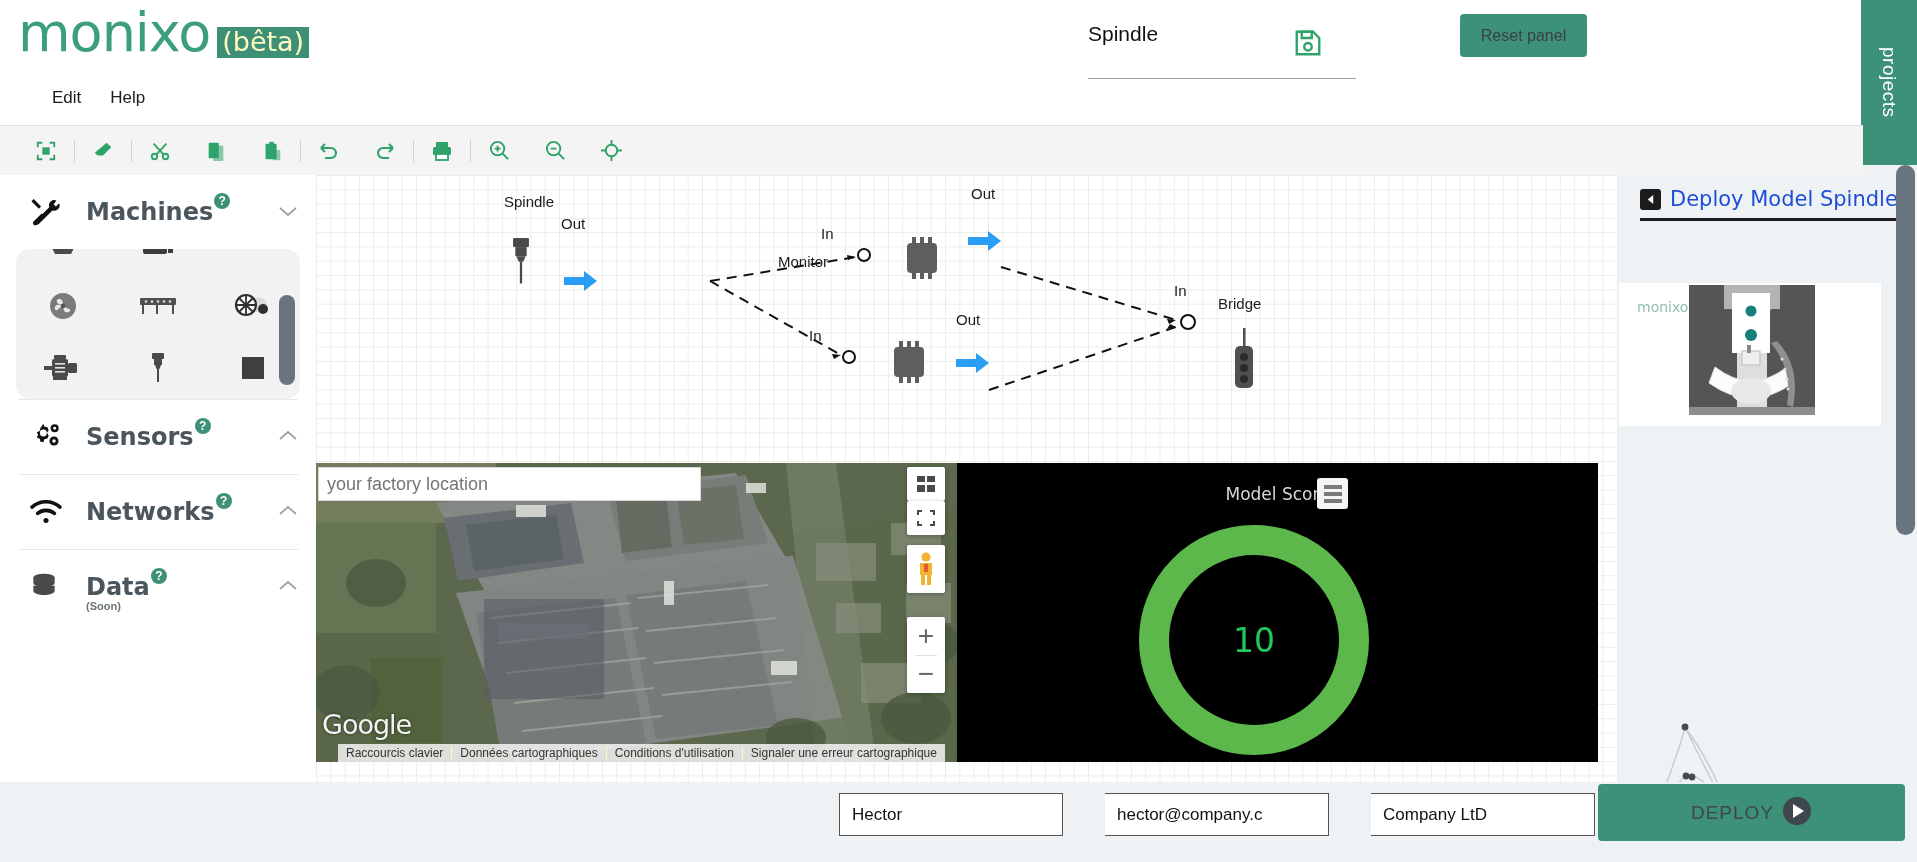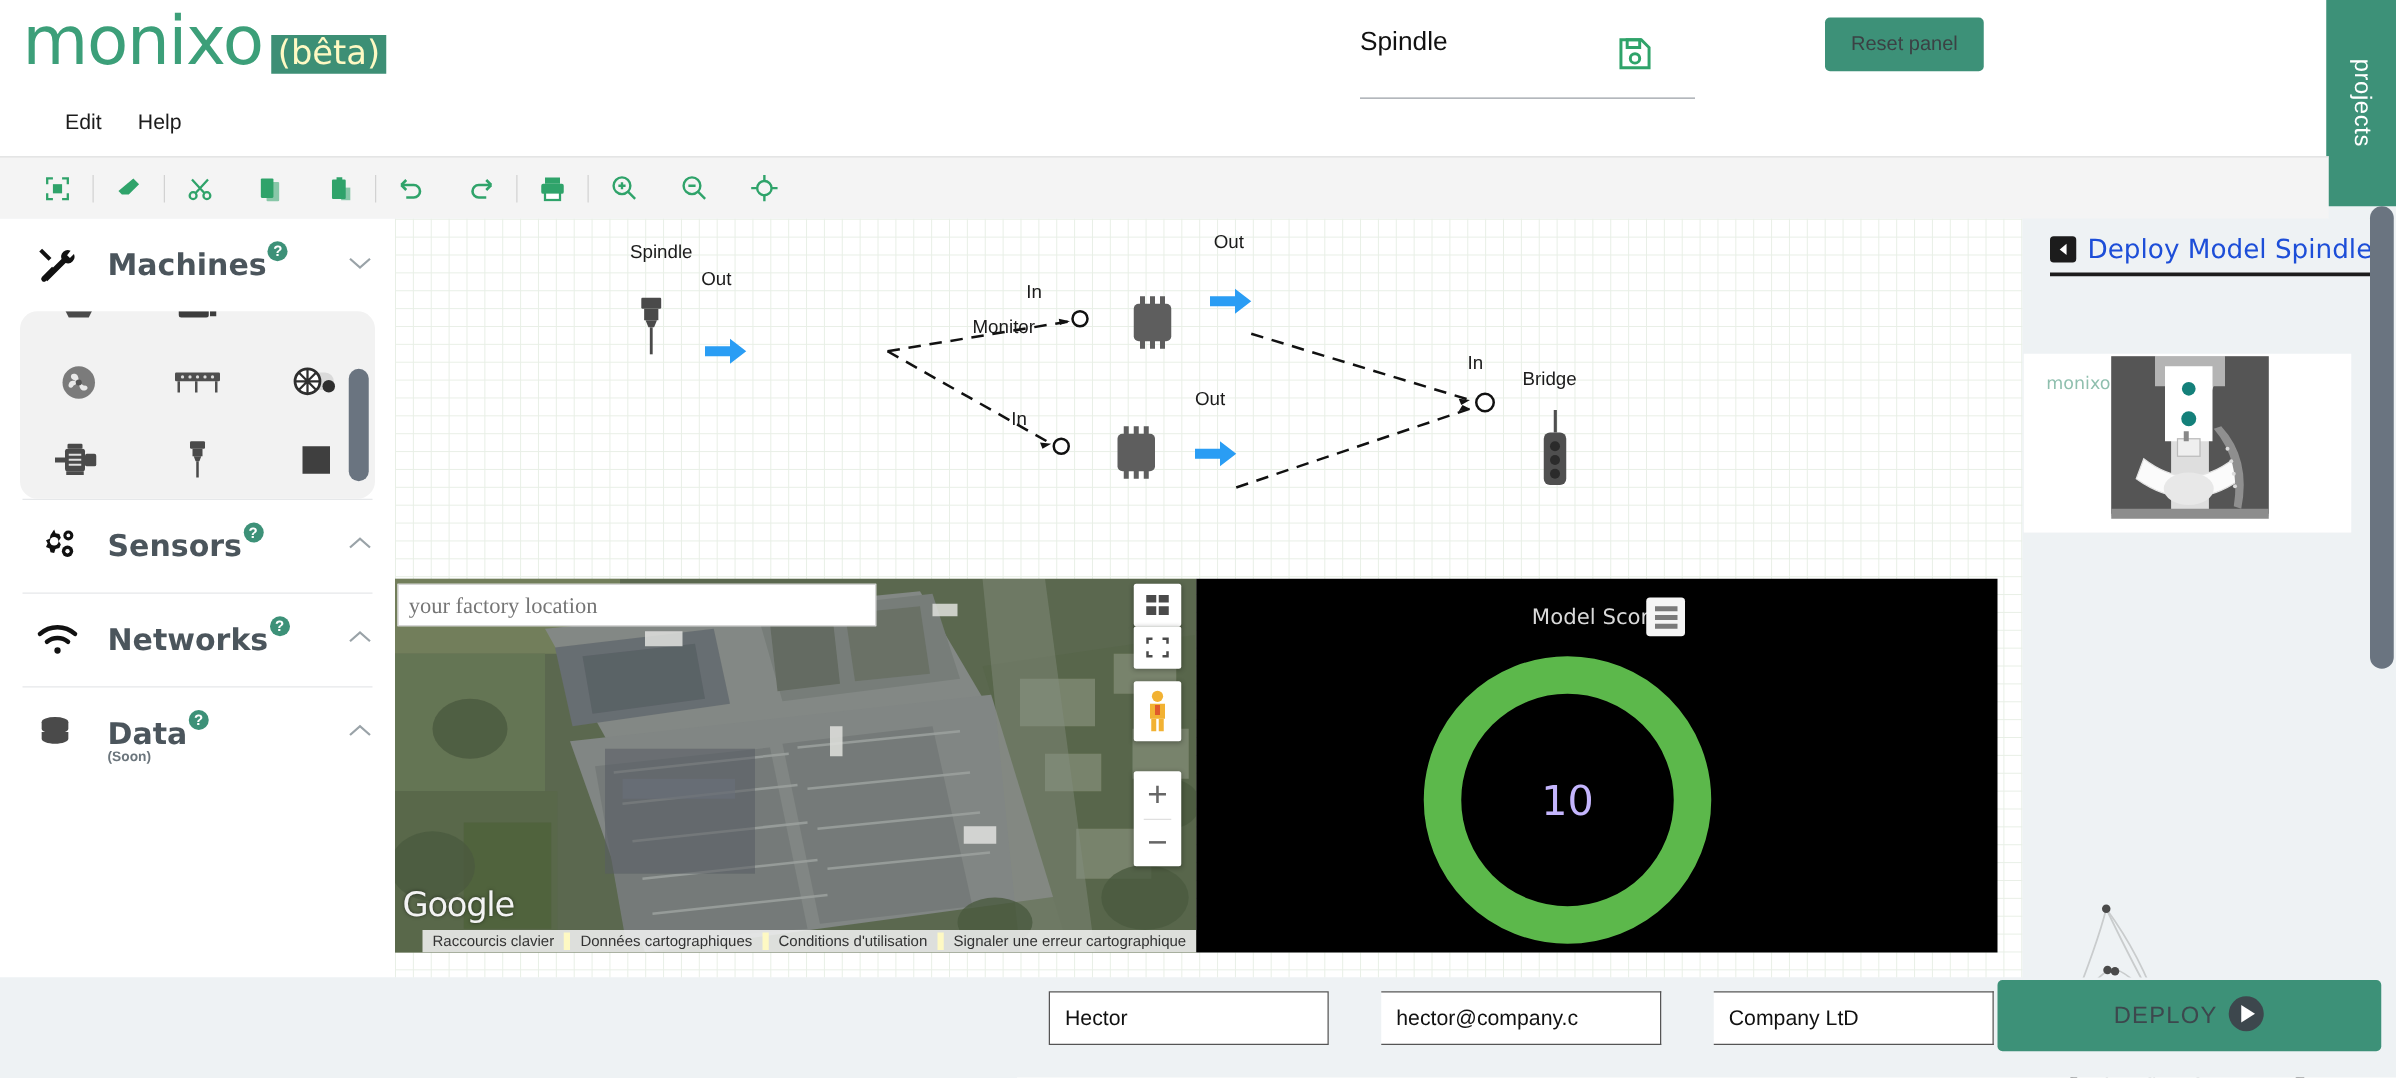--- a/index.html
+++ b/index.html
@@ -136,21 +136,21 @@
   
   .map-panel {
     position: absolute; left: 316px; top: 463px; width: 641px; height: 299px;
     overflow: hidden; background: #5a6b4a;
   }
   .map-sat { position: absolute; inset: 0; }
   .loc-input {
     position: absolute; left: 2px; top: 4px; width: 383px; height: 34px;
     background: #fff; border: 1px solid #d6d6d6; outline: 0;
     font-size: 18px; color: #444; padding: 0 8px;
-    font-family: Liberation Serif, serif;
+    font-family: Liberation Sans, sans-serif;
   }
   .map-ctrl {
     position: absolute; background: #fff; border-radius: 2px; cursor: pointer;
     box-shadow: 0 1px 4px rgba(0,0,0,0.3);
     display: flex; align-items: center; justify-content: center;
   }
   .map-type { right: 12px; top: 4px; width: 38px; height: 34px; }
   .map-full { right: 12px; top: 38px; width: 38px; height: 34px; }
   .map-peg  { right: 12px; top: 82px; width: 38px; height: 48px; }
   .map-zoom { right: 12px; top: 154px; width: 38px; height: 76px; flex-direction: column; }
@@ -159,21 +159,21 @@
   .google-logo {
     position: absolute; left: 6px; bottom: 22px; font-size: 27px; color: #f3f3f3;
     font-family: "DejaVu Sans", sans-serif; letter-spacing: -1px;
     text-shadow: 0 0 3px rgba(0,0,0,.55);
   }
   .map-attrib {
     position: absolute; left: 22px; bottom: 0; height: 18px;
     display: flex; align-items: center; background: rgba(245,245,245,.85);
   }
   .map-attrib span {
-    font-size: 12px; color: #333; padding: 0 8px; border-left: 5px solid #fef9c3;
+    font-size: 12px; color: #333; padding: 0 8px; border-left: 1px solid #fef9c3;
     white-space: nowrap; cursor: pointer;
   }
   .map-attrib span:first-child { border-left: 0; }
 
   
   .score-panel {
     position: absolute; left: 957px; top: 463px; width: 641px; height: 299px;
     background: #000; overflow: hidden;
   }
   .score-title {
@@ -184,21 +184,21 @@
     position: absolute; left: 360px; top: 15px; width: 31px; height: 31px;
     background: #f5f5f5; border-radius: 3px; cursor: pointer;
     display: flex; flex-direction: column; align-items: center; justify-content: center; gap: 3px;
   }
   .score-menu i { width: 18px; height: 4px; background: #7a7a7a; display: block; }
   .gauge {
     position: absolute; left: 182px; top: 62px; width: 230px; height: 230px;
     border-radius: 50%; border: 30px solid #5cb84b;
     display: flex; align-items: center; justify-content: center;
   }
-  .gauge-val { color: #c4b5fd; font-size: 33px; font-family: "DejaVu Sans", sans-serif; }
+  .gauge-val { color: #22c55e; font-size: 33px; font-family: "DejaVu Sans", sans-serif; }
 
   
   .right-panel {
     position: absolute; left: 1618px; top: 175px; width: 299px; height: 607px;
     background: #eef2f4;
   }
   .rp-title-row {
     display: flex; align-items: center; gap: 9px;
     margin: 12px 16px 0 22px; padding-bottom: 7px; border-bottom: 3px solid #1c1c1c;
   }

